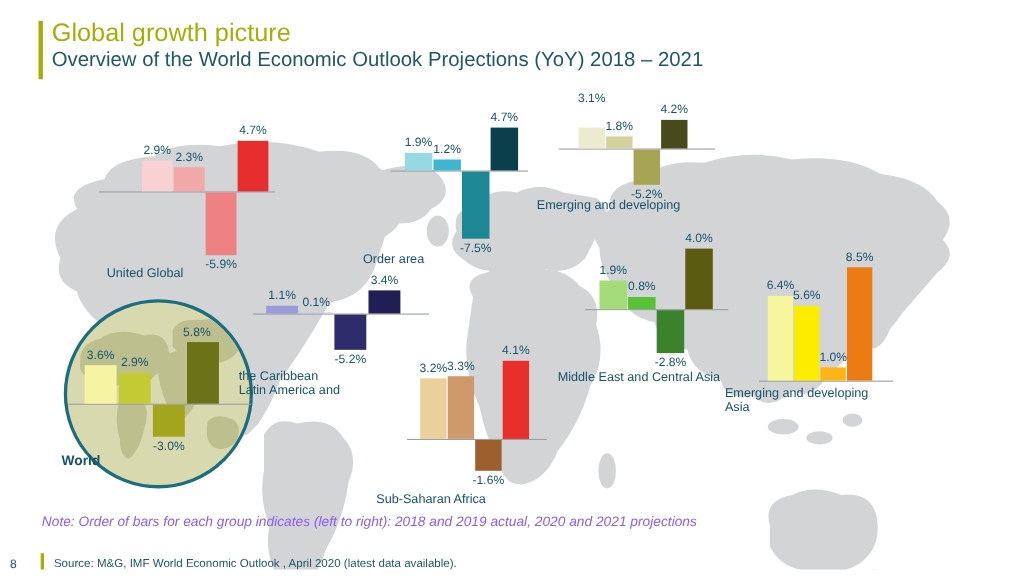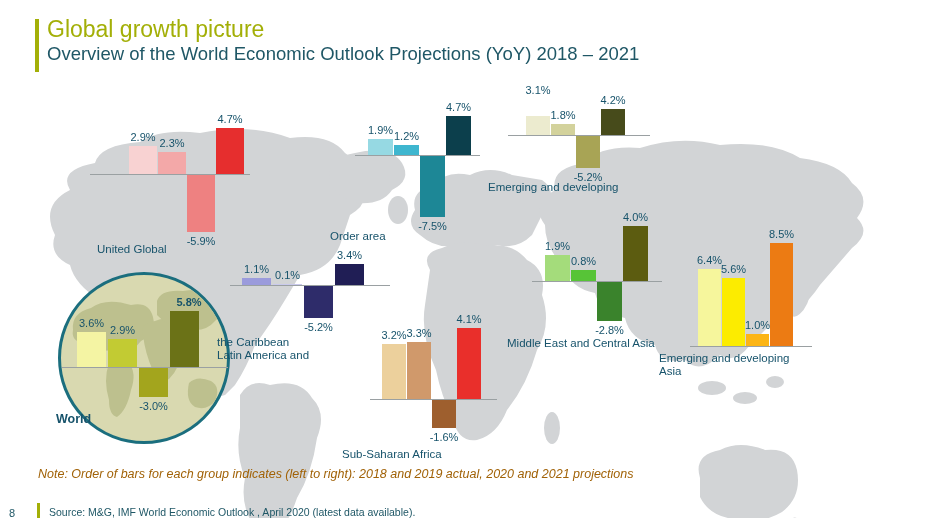--- a/index.html
+++ b/index.html
@@ -10,21 +10,21 @@
   .title{position:absolute;left:47px;top:16px;font-size:23px;color:#a3af07;margin:0;font-weight:normal;z-index:5;}
   .subtitle{position:absolute;left:47px;top:43px;font-size:18.5px;color:#1f5766;margin:0;font-weight:normal;z-index:5;}
   #chart-root{position:absolute;left:0;top:0;width:940px;height:529px;z-index:3;}
   .baseline{position:absolute;height:1px;background:#9aa0a2;}
   .bar{position:absolute;}
   .bar-label{position:absolute;width:48px;text-align:center;font-size:11px;color:#17536b;white-space:nowrap;}
   .region-label{position:absolute;width:180px;text-align:left;font-size:11.5px;line-height:13px;color:#17536b;}
   .region-label.bold{font-weight:bold;font-size:12.5px;}
   .world-circle{position:absolute;border-radius:50%;background:#d9d9b0;border:3px solid #1b6e7e;
                 box-sizing:border-box;overflow:hidden;z-index:2;}
-  .note{position:absolute;left:38px;top:467px;font-size:12.5px;font-style:italic;color:#a16207;z-index:5;}
+  .note{position:absolute;left:38px;top:467px;font-size:12.5px;font-style:italic;color:#8b5cf6;z-index:5;}
   .footer-page{position:absolute;left:9px;top:507px;font-size:11px;color:#1f5766;z-index:5;}
   .footer-accent{position:absolute;left:37px;top:503px;width:3px;height:16px;background:#a3af07;z-index:5;}
   .footer-source{position:absolute;left:49px;top:506px;font-size:10.5px;color:#1f5766;z-index:5;}
   .logo{position:absolute;left:816px;top:450px;width:120px;text-align:center;z-index:6;line-height:1;}
   .logo-row{font-weight:bold;font-size:46px;color:#1c5a66;letter-spacing:-2px;}
   .logo-amp{color:#a7bc2a;font-style:italic;font-size:50px;margin:0 -4px;}
   .logo-sub{font-size:11.5px;font-weight:bold;color:#1c5a66;letter-spacing:1.6px;margin-top:1px;}
 </style>
 </head>
 <body>
@@ -166,21 +166,21 @@
         <div>Asia</div>
       </div>
       <div class="baseline" style="left: 62px; top: 367px; width: 166px; background: rgb(154, 160, 162);"></div>
       <div class="bar" style="left: 77px; width: 29px; height: 35px; background: rgb(244, 244, 163); top: 332px;"></div>
       <div class="bar-label" style="left: 67.5px; top: 317px;">3.6%</div>
       <div class="bar" style="left: 108px; width: 29px; height: 28px; background: rgb(194, 203, 51); top: 339px;"></div>
       <div class="bar-label" style="left: 98.5px; top: 324px;">2.9%</div>
       <div class="bar" style="left: 139px; width: 29px; height: 29px; background: rgb(163, 165, 29); top: 368px;"></div>
       <div class="bar-label" style="left: 129.5px; top: 400px;">-3.0%</div>
       <div class="bar" style="left: 170px; width: 29px; height: 56px; background: rgb(107, 114, 23); top: 311px;"></div>
-      <div class="bar-label" style="left: 165px; top: 296px; font-weight: bold;">5.8%</div>
+      <div class="bar-label" style="left: 155px; top: 296px;">5.8%</div>
       <div class="region-label bold" style="left: 56px; top: 413px;">
         <div>World</div>
       </div>
     </div>
 
   <div class="note">Note: Order of bars for each group indicates (left to right): 2018 and 2019 actual, 2020 and 2021 projections</div>
 
   <div class="footer-page">8</div>
   <div class="footer-accent"></div>
   <div class="footer-source">Source: M&amp;G, IMF World Economic Outlook , April 2020 (latest data available).</div>

